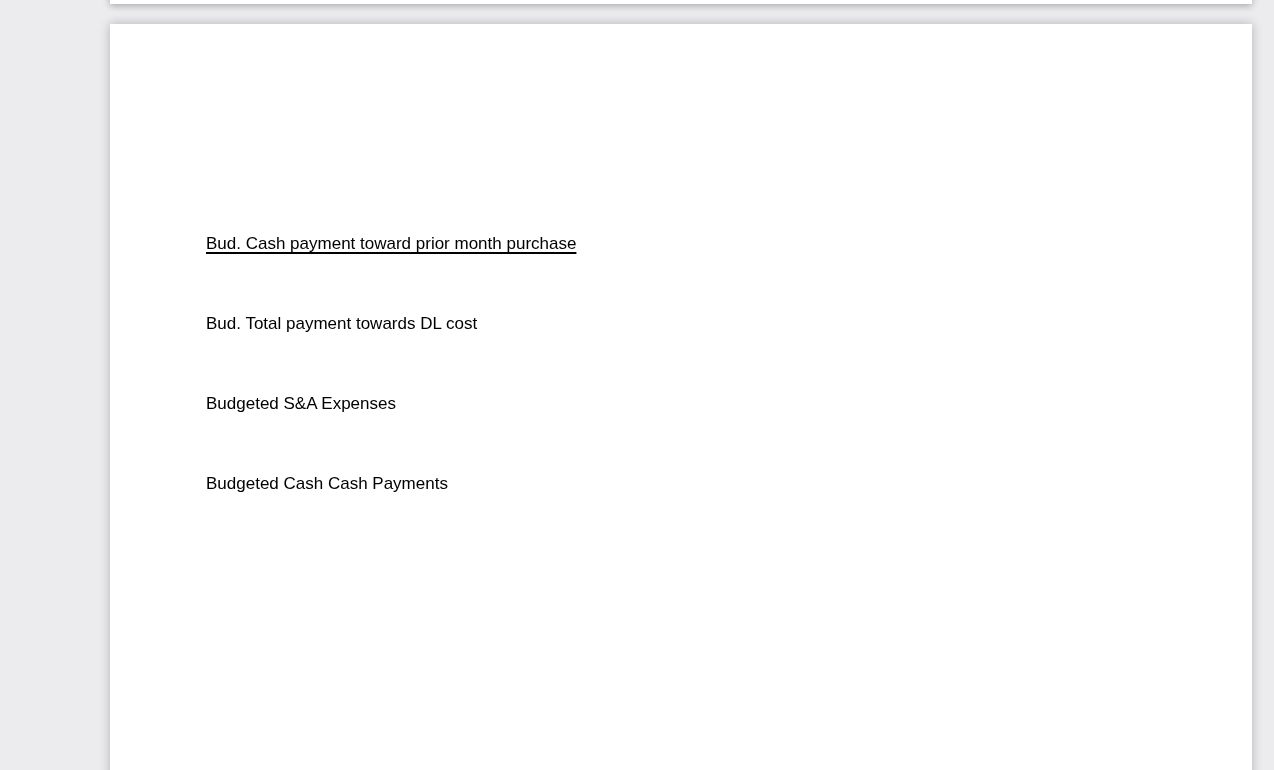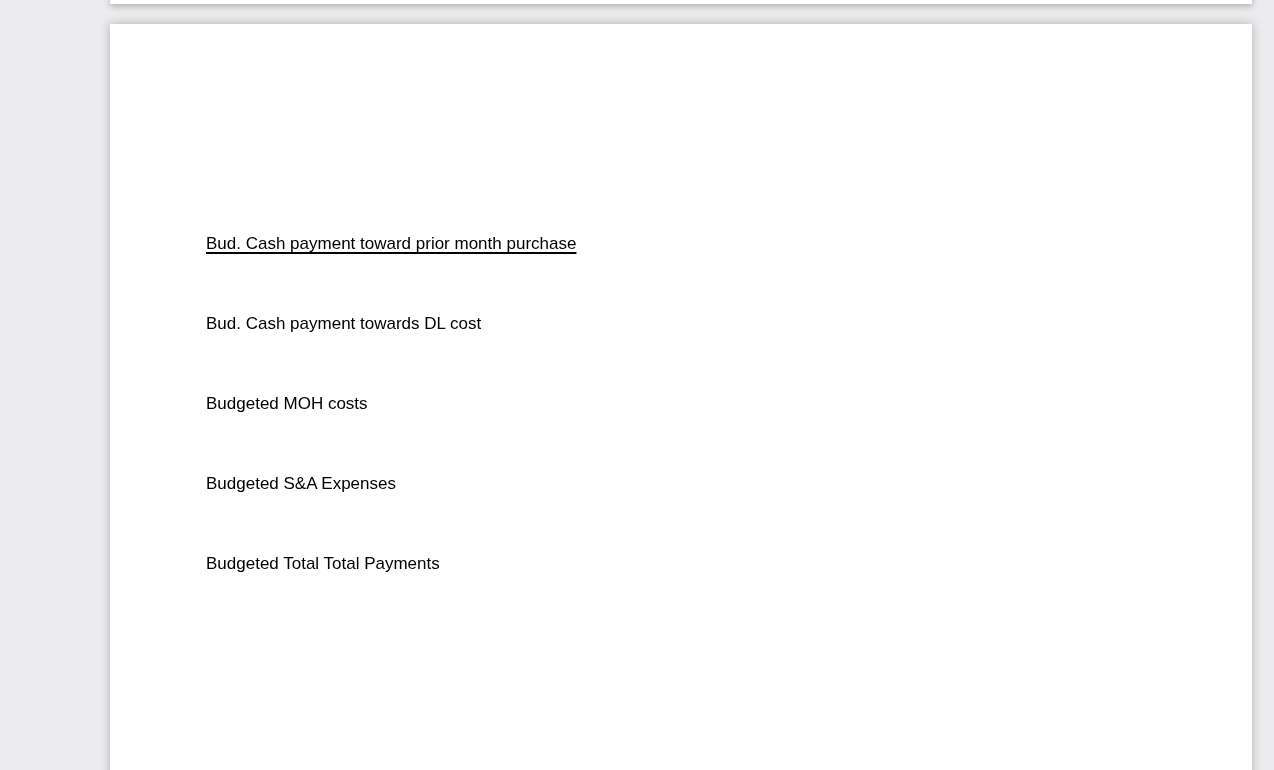--- a/index.html
+++ b/index.html
@@ -57,24 +57,23 @@
 
 <div class="canvas">
 
   <div class="page-prev"></div>
 
   <div class="page">
     <div class="doc-flow" style="color: rgb(0, 0, 0);">
 
       
       <div class="line u-line">Bud. Cash payment toward prior month purchase</div>
-      <div class="line">Bud. Cash payment towards DL cost</div>
-      <div class="line">Budgeted MOH costs</div>
+      <div class="line">Bud. Total payment towards DL cost</div>
       <div class="line">Budgeted S&amp;A Expenses</div>
-      <div class="line">Budgeted Total Total Payments</div>
+      <div class="line">Budgeted Cash Cash Payments</div>
 
       
 
       
       
 
       
 
       
       

